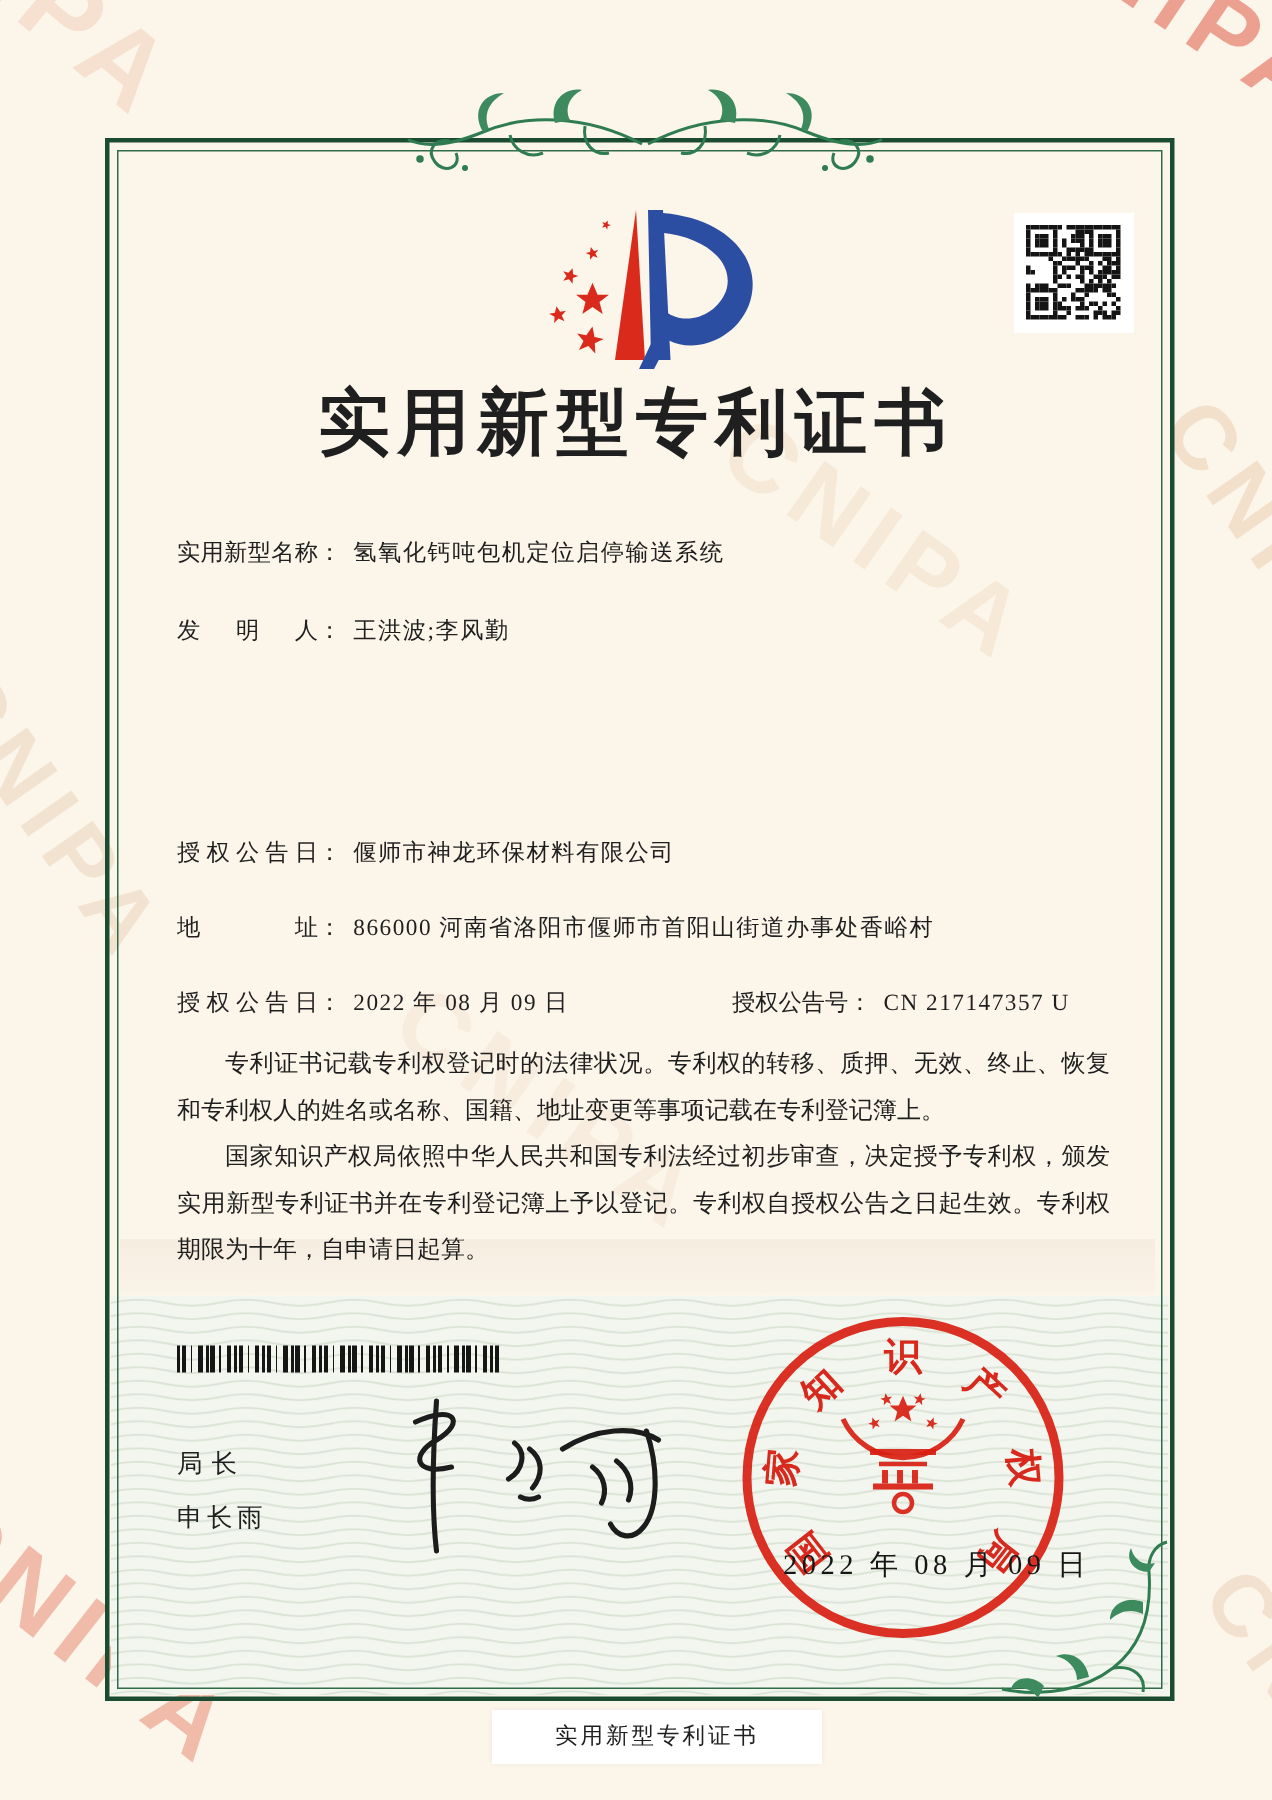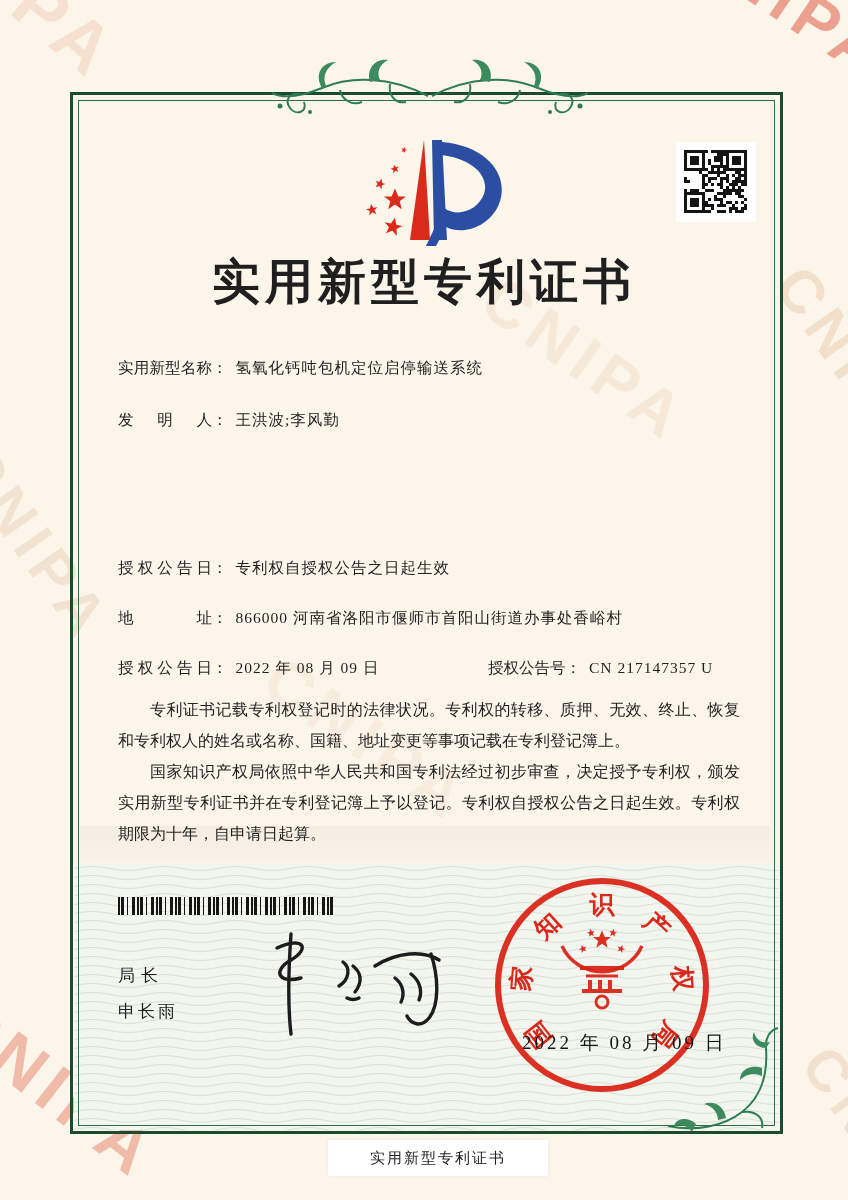--- a/index.html
+++ b/index.html
@@ -382,21 +382,21 @@
 
   <div class="title">实用新型专利证书</div>
 
   <div class="frow" style="top:358px">
     <span class="flabel">实用新型名称</span><span>：</span><span class="fvalue">氢氧化钙吨包机定位启停输送系统</span>
   </div>
   <div class="frow" style="top:410px">
     <span class="flabel">发明人</span><span>：</span><span class="fvalue">王洪波;李风勤</span>
   </div>
   <div class="frow" style="top:558px">
-    <span class="flabel">授权公告日</span><span>：</span><span class="fvalue">专利权自授权公告之日起生效</span>
+    <span class="flabel">授权公告日</span><span>：</span><span class="fvalue">偃师市神龙环保材料有限公司</span>
   </div>
   <div class="frow" style="top:608px">
     <span class="flabel">地址</span><span>：</span><span class="fvalue">866000 河南省洛阳市偃师市首阳山街道办事处香峪村</span>
   </div>
   <div class="frow" style="top:658px">
     <span class="flabel">授权公告日</span><span>：</span><span class="fvalue">2022 年 08 月 09 日</span>
     <span class="grant2">
       <span>授权公告号</span><span>：</span><span class="fvalue">CN 217147357 U</span>
     </span>
   </div>

